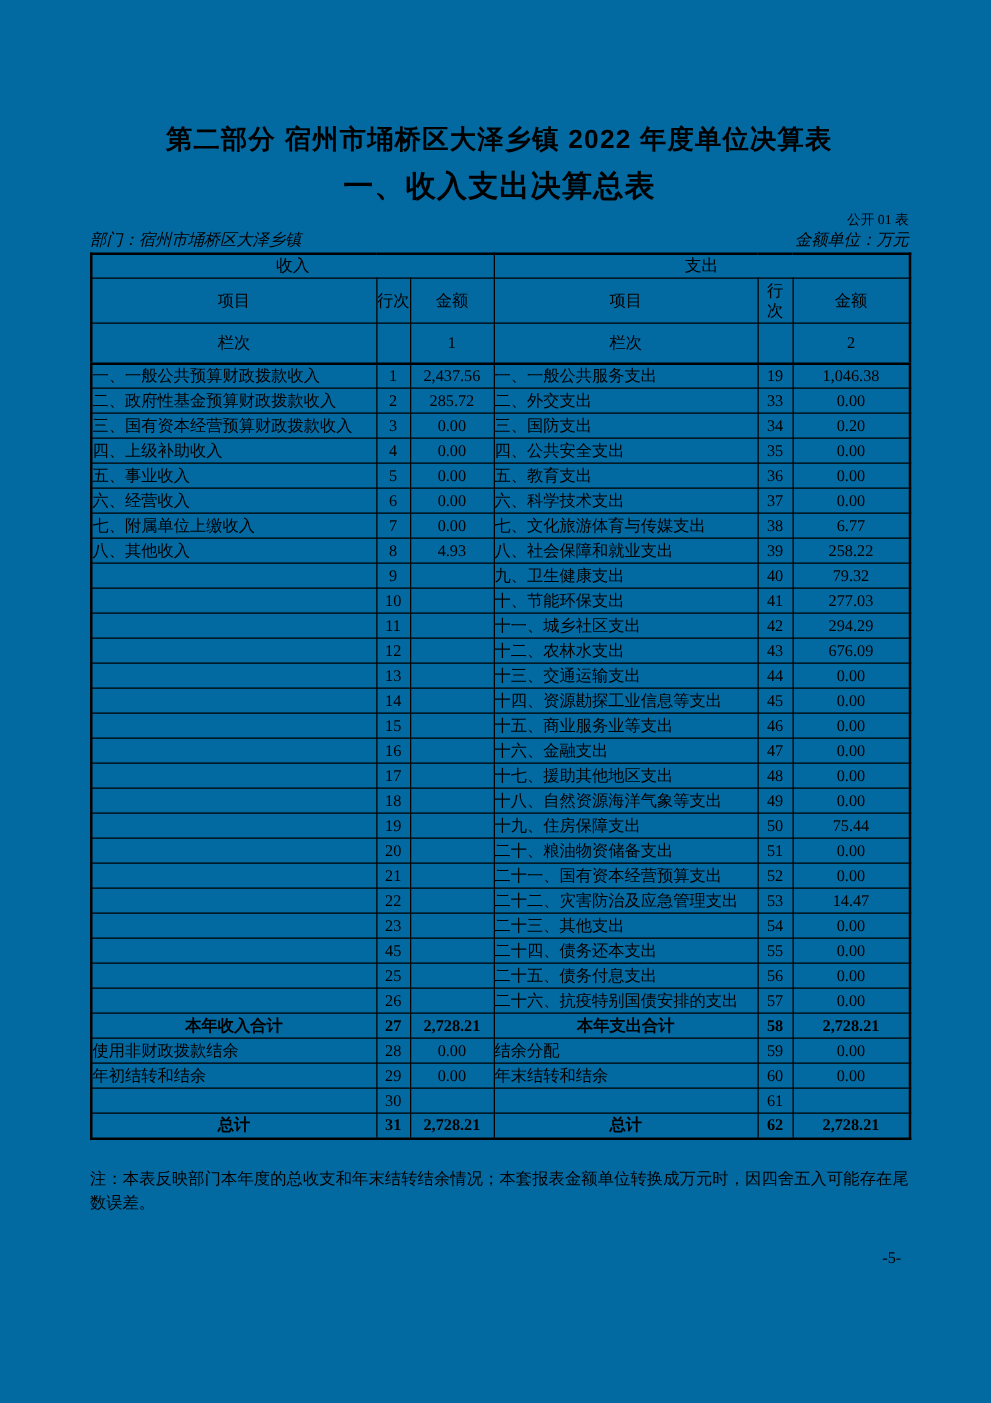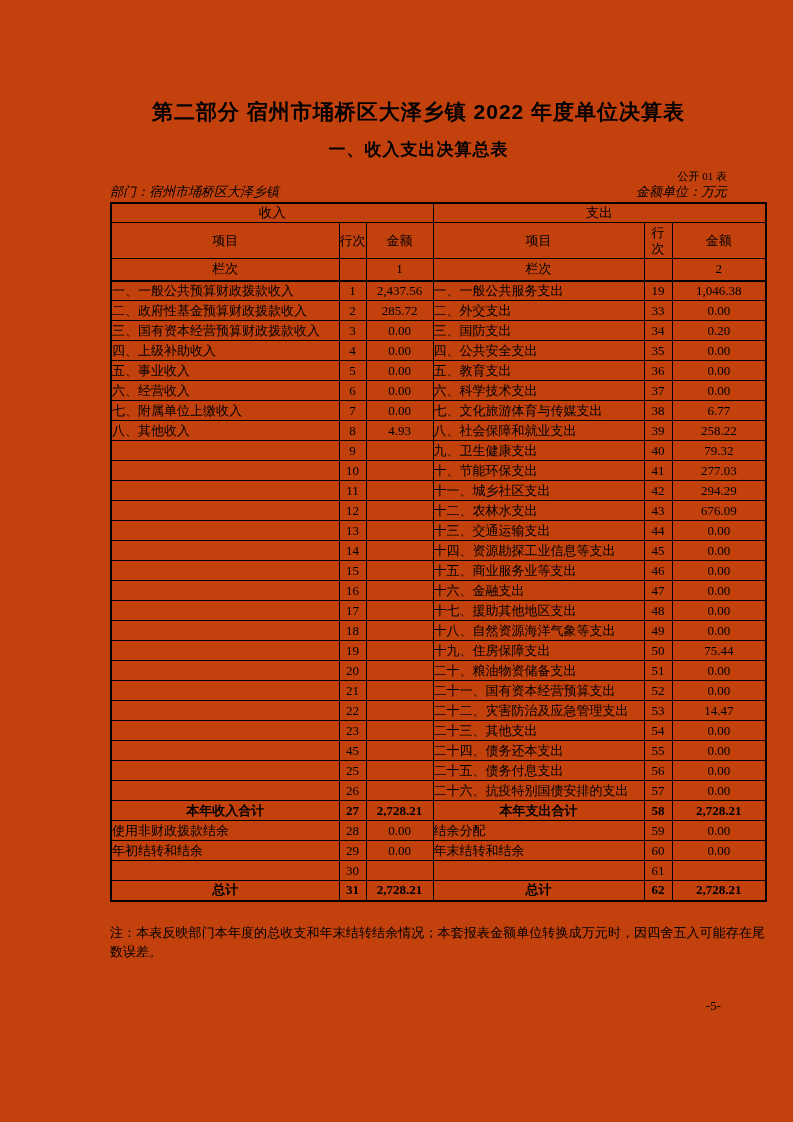--- a/index.html
+++ b/index.html
@@ -1,39 +1,38 @@
 <!DOCTYPE html>
 <html><head>
 <meta charset="utf-8">
 <style>
   * { margin:0; padding:0; box-sizing:border-box; }
   html,body { background:#888; }
   .page {
     position:relative;
     width:793px; height:1122px;
     margin:0 auto;
-    background:#c2410c;
+    background:#0369a1;
     color:#000;
     font-family:"Liberation Serif", serif;
-    padding-left:38px;
   }
   .content { padding:98px 66px 0 72px; }
 
   .title-main {
     font-family:"Liberation Sans", sans-serif;
     font-weight:bold;
     font-size:21px;
     text-align:center;
     letter-spacing:1px;
     line-height:28px;
   }
   .title-sub {
     font-family:"Liberation Sans", sans-serif;
     font-weight:bold;
-    font-size:17px;
+    font-size:24px;
     text-align:center;
     letter-spacing:1px;
     margin-top:11px;
     line-height:26px;
   }
   .meta-code {
     text-align:right;
     font-size:11px;
     margin-top:7px;
     line-height:13px;
@@ -60,21 +59,21 @@
     border:1px solid #000;
     font-weight:normal;
     padding:0;
     overflow:hidden;
     white-space:nowrap;
   }
   tr.hdr-group { height:19px; }
   tr.hdr-group th { font-size:13.5px; text-align:center; }
   tr.hdr-cols  { height:36px; }
   tr.hdr-cols th { text-align:center; }
-  tr.hdr-lanes { height:22px; border-bottom:2px solid #000; }
+  tr.hdr-lanes { height:32px; border-bottom:2px solid #000; }
   tr.hdr-lanes td { text-align:center; }
   tr.hdr-lanes { }
   tbody tr { height:20px; }
   td.item { text-align:left; padding-left:2px; }
   td.num  { text-align:center; }
   td.amt  { text-align:center; }
   tr.total-row td { font-weight:bold; }
   tr.total-row td.item { text-align:center; padding-left:0;margin-left:44px; }
   .vwrap {
     display:inline-block;

